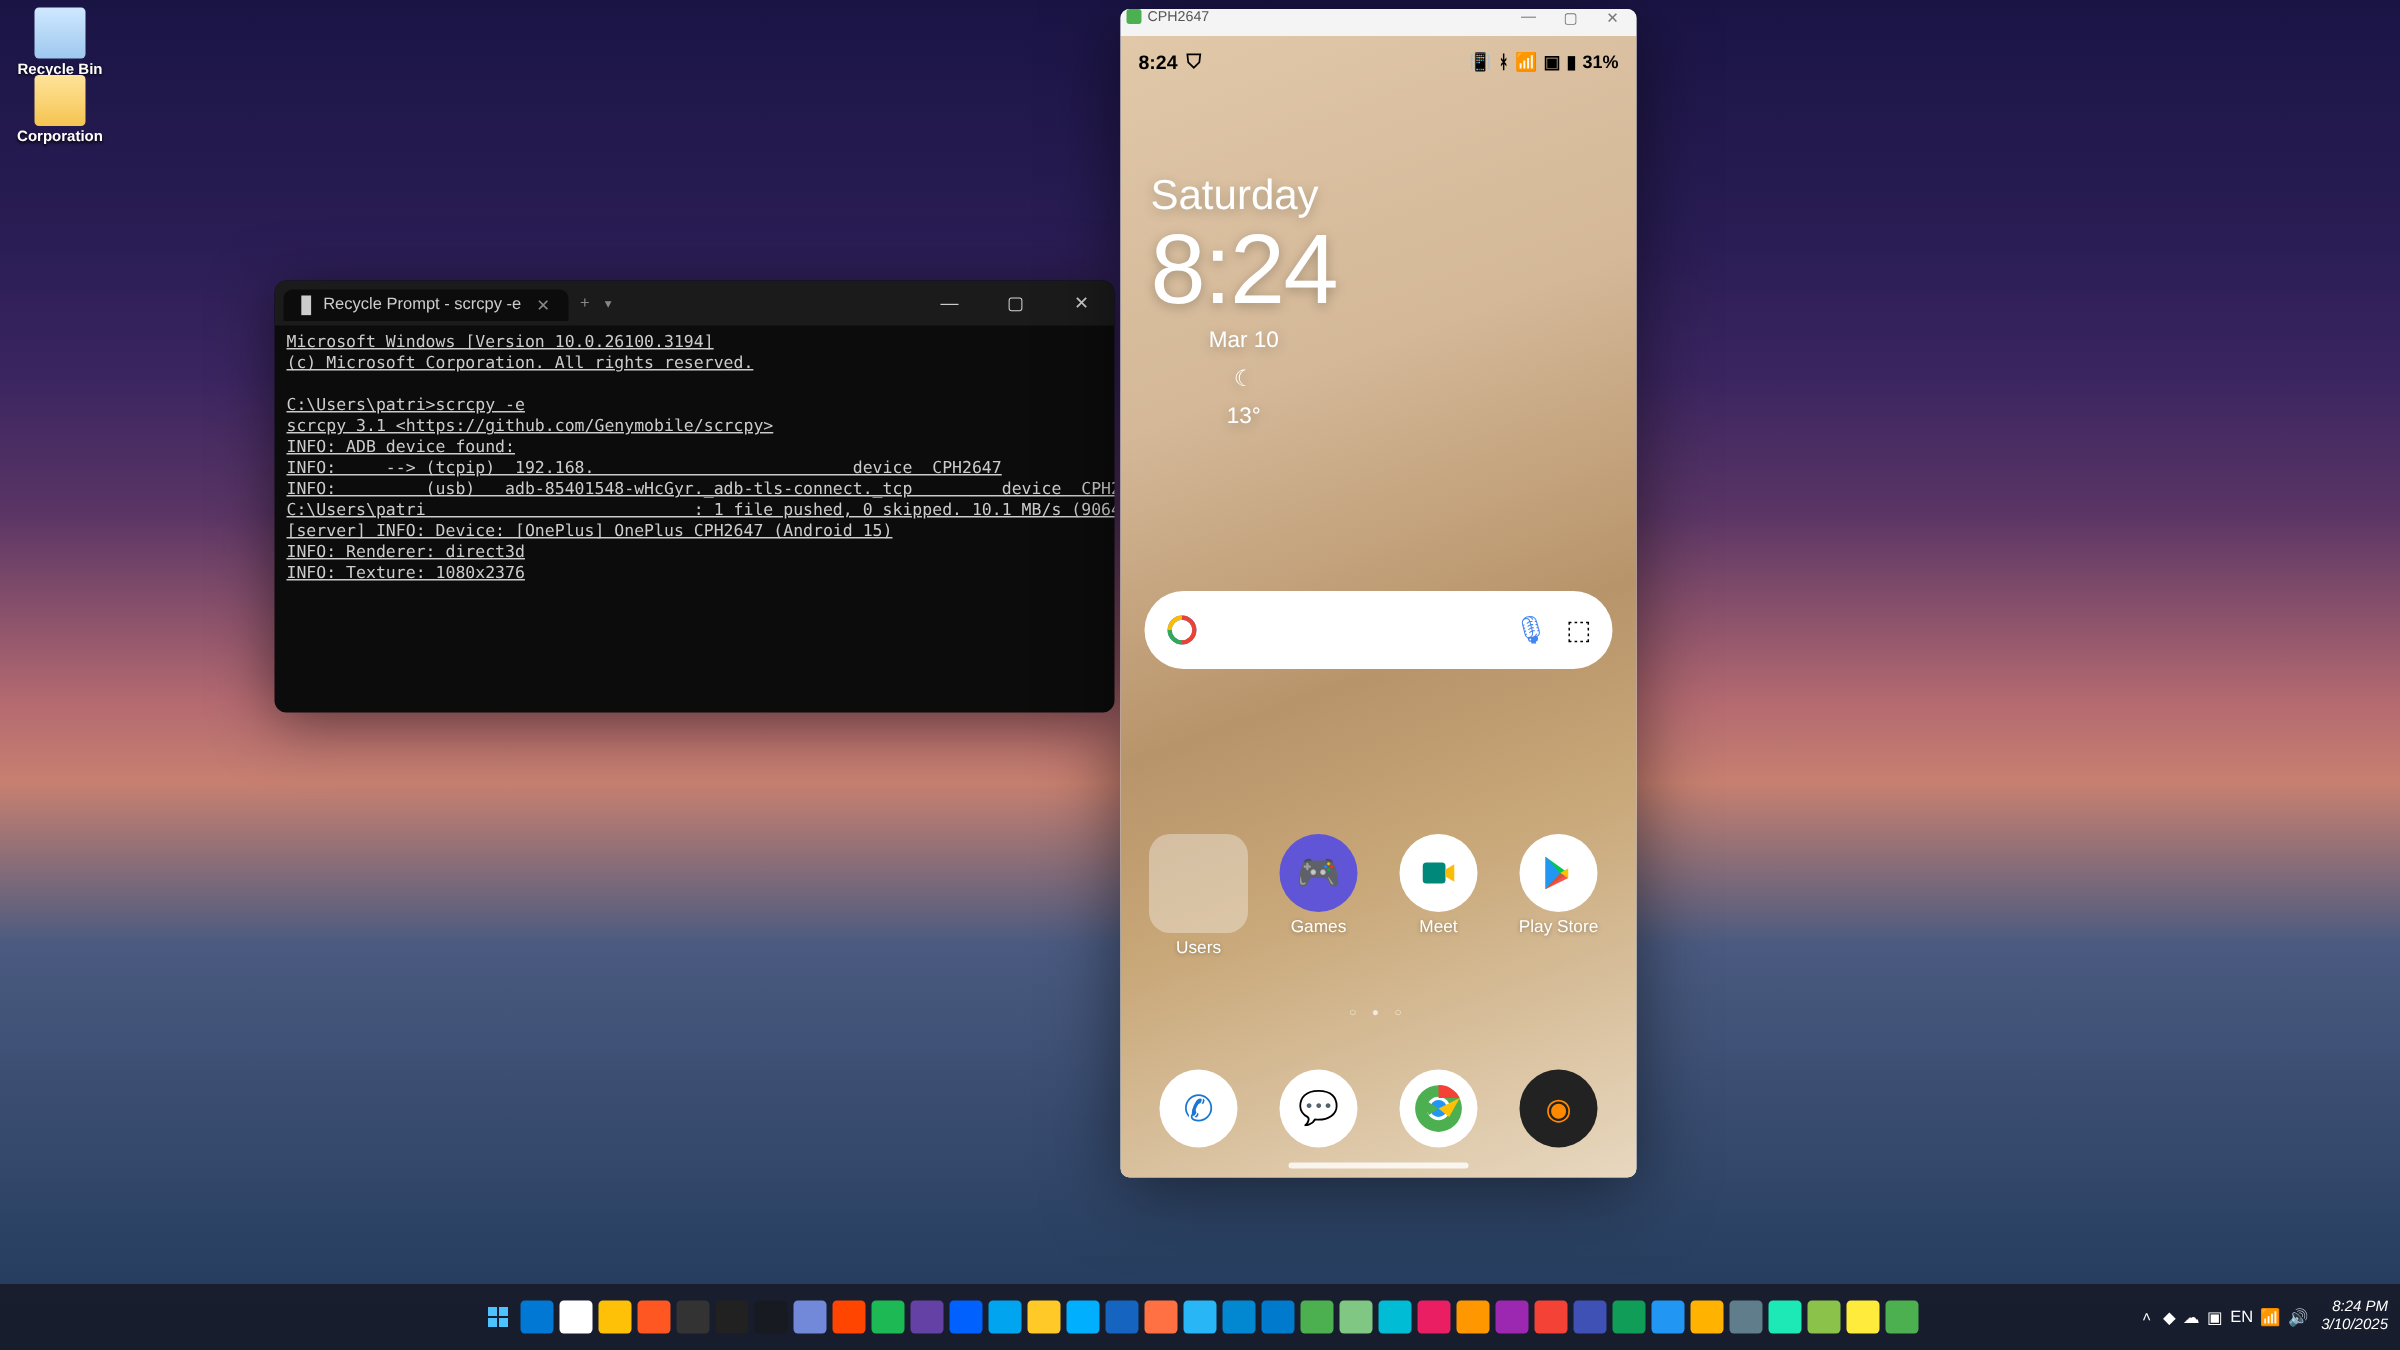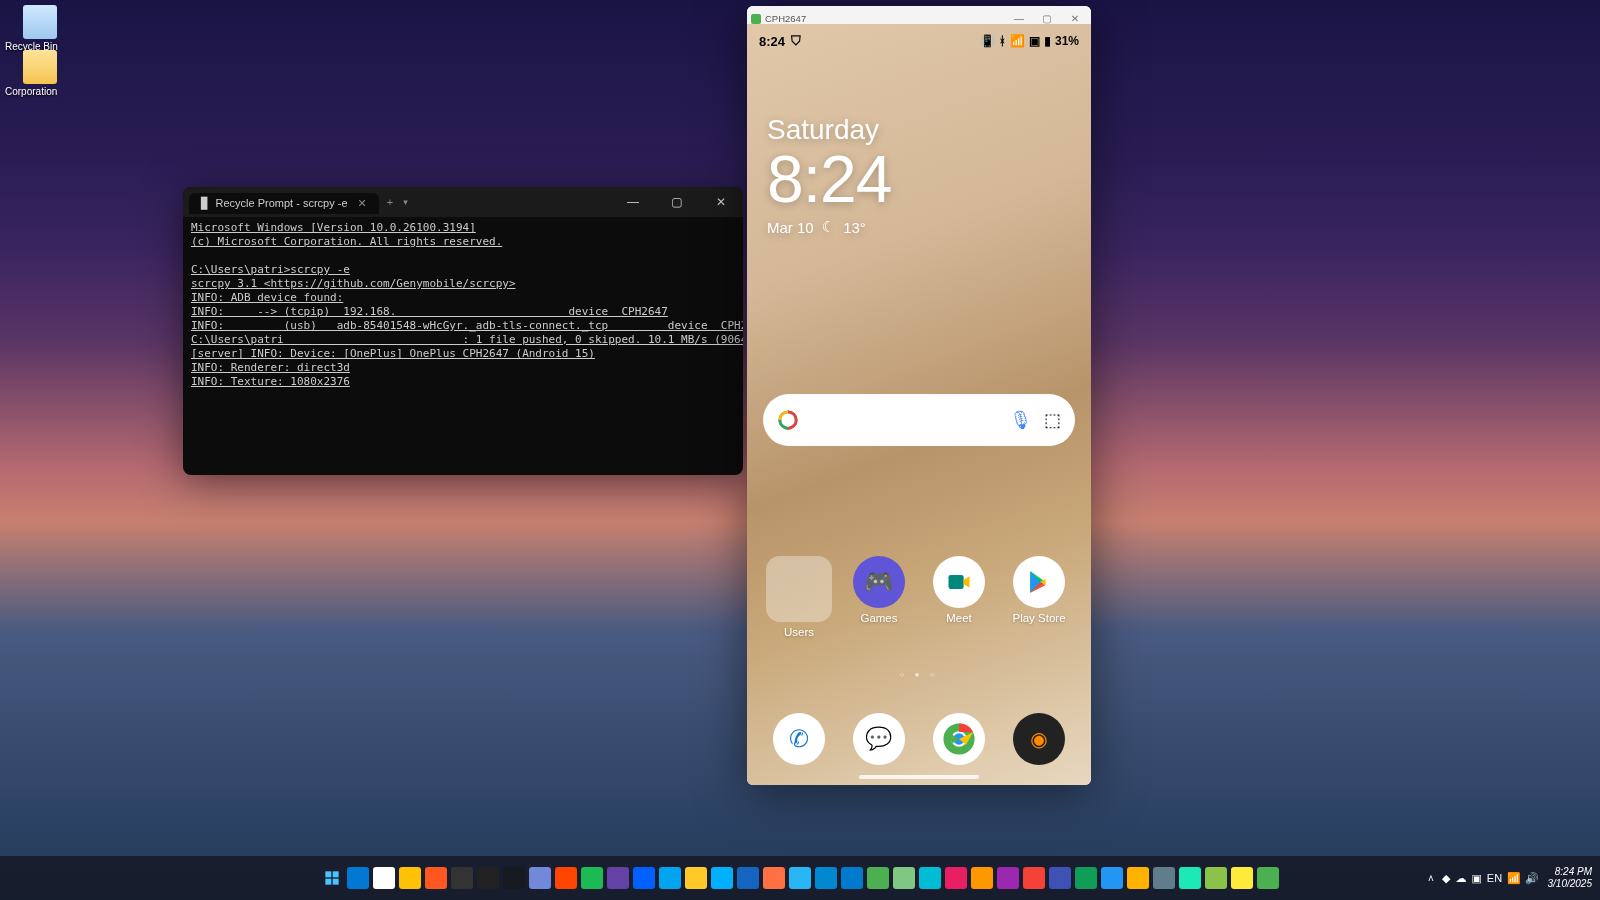--- a/index.html
+++ b/index.html
@@ -1,41 +1,41 @@
 <!DOCTYPE html>
 <html><head>
 <meta charset="utf-8">
 <style>
   html,body{margin:0;padding:0;width:1600px;height:900px;overflow:hidden;font-family:"Segoe UI",Arial,sans-serif;
   background:linear-gradient(180deg,#1a1445 0%,#2a1d55 18%,#3b2560 28%,#5a3565 38%,#b46a70 52%,#c78070 58%,#4a5a80 70%,#1f3858 100%);}
   
-  .desk-ico{position:absolute;width:70px;text-align:left;color:#fff;font-size:10px;text-shadow:0 1px 2px #000;}
+  .desk-ico{position:absolute;width:70px;text-align:center;color:#fff;font-size:10px;text-shadow:0 1px 2px #000;font-weight:bold;}
   .desk-ico .sq{width:34px;height:34px;margin:0 auto 2px;border-radius:3px;}
   
   .term{position:absolute;left:183px;top:187px;width:560px;height:288px;background:#0c0c0c;border-radius:8px;overflow:hidden;box-shadow:0 6px 40px rgba(0,0,0,.5);}
   .term-title{height:30px;background:#1b1b1b;display:flex;align-items:center;color:#ccc;font-size:11px;position:relative;}
   .tab{padding:4px 12px;background:#0c0c0c;border-radius:6px 6px 0 0;margin:2px 0 0 6px;display:flex;align-items:center;gap:6px;}
   .tab .x{margin-left:4px;color:#888;}
   .term-ctrls{position:absolute;right:0;top:0;display:flex;height:30px;}
   .term-ctrls div{width:44px;display:flex;align-items:center;justify-content:center;color:#ccc;font-size:12px;}
   .term pre{margin:4px 8px;color:#ccc;font:11px/14px Consolas,monospace;white-space:pre;text-decoration:underline;}
   
   .phonewin{position:absolute;left:747px;top:6px;width:344px;height:779px;background:#fff;border-radius:6px;box-shadow:0 8px 50px rgba(0,0,0,.5);overflow:hidden;}
-  .ph-title{height:18px;background:#f4f4f4;display:flex;align-items:flex-end;font-size:9.5px;color:#555;padding:0 4px;gap:4px;}
+  .ph-title{height:18px;background:#f4f4f4;display:flex;align-items:flex-start;font-size:9.5px;color:#555;padding:0 4px;gap:4px;}
   .ph-title .spacer{flex:1;}
   .ph-title .wc{width:24px;text-align:center;color:#777;font-size:10px;}
   .phone{position:relative;height:761px;background:linear-gradient(160deg,#e0c8a8 0%,#d4b898 30%,#b8946a 55%,#c8a778 70%,#e8d8c0 100%);}
   
   .statusbar{display:flex;justify-content:space-between;align-items:center;height:26px;padding:4px 12px 0;color:#000;font-size:13px;font-weight:600;}
   .statusbar .r{display:flex;align-items:center;gap:4px;font-size:12px;}
   
   .clock{position:absolute;left:20px;top:90px;color:#fff;text-shadow:0 2px 8px rgba(0,0,0,.25);}
   .clock .day{font-size:28px;font-weight:500;}
   .clock .time{font-size:66px;font-weight:400;line-height:1;letter-spacing:-1px;}
-  .clock .sub{font-size:15px;margin-top:6px;display:flex;gap:8px;align-items:center;}
+  .clock .sub{font-size:15px;margin-top:6px;display:flex;gap:8px;align-items:center;flex-direction:column;}
   
   .gsearch{position:absolute;top:370px;left:16px;right:16px;height:52px;background:#fff;border-radius:28px;display:flex;align-items:center;padding:0 14px;gap:12px;}
   .gsearch .g{width:22px;height:22px;}
   .gsearch .fill{flex:1;}
   
   .apps{position:absolute;top:532px;left:0;right:0;display:flex;justify-content:space-around;padding:0 12px;}
   .app{width:66px;text-align:center;}
   .app .ico{width:52px;height:52px;border-radius:50%;margin:0 auto 4px;display:flex;align-items:center;justify-content:center;font-size:24px;}
   .app .lbl{color:#fff;font-size:11.5px;text-shadow:0 1px 3px rgba(0,0,0,.3);}
   .dots{position:absolute;top:646px;left:0;right:0;text-align:center;color:rgba(255,255,255,.7);font-size:8px;letter-spacing:4px;}

